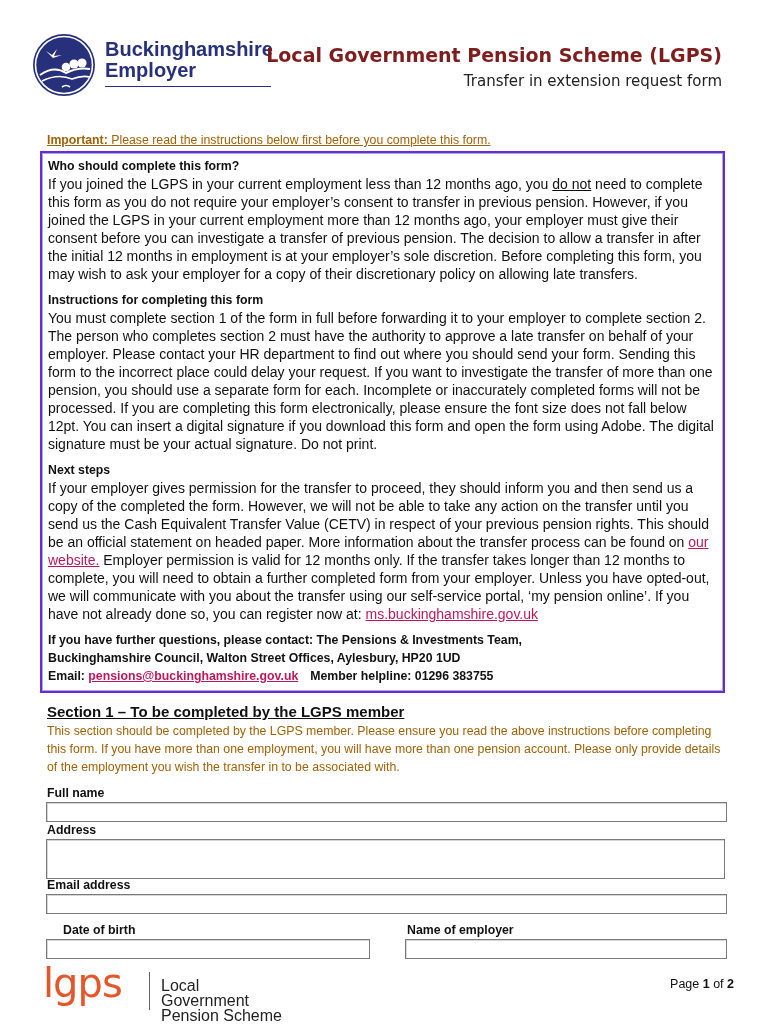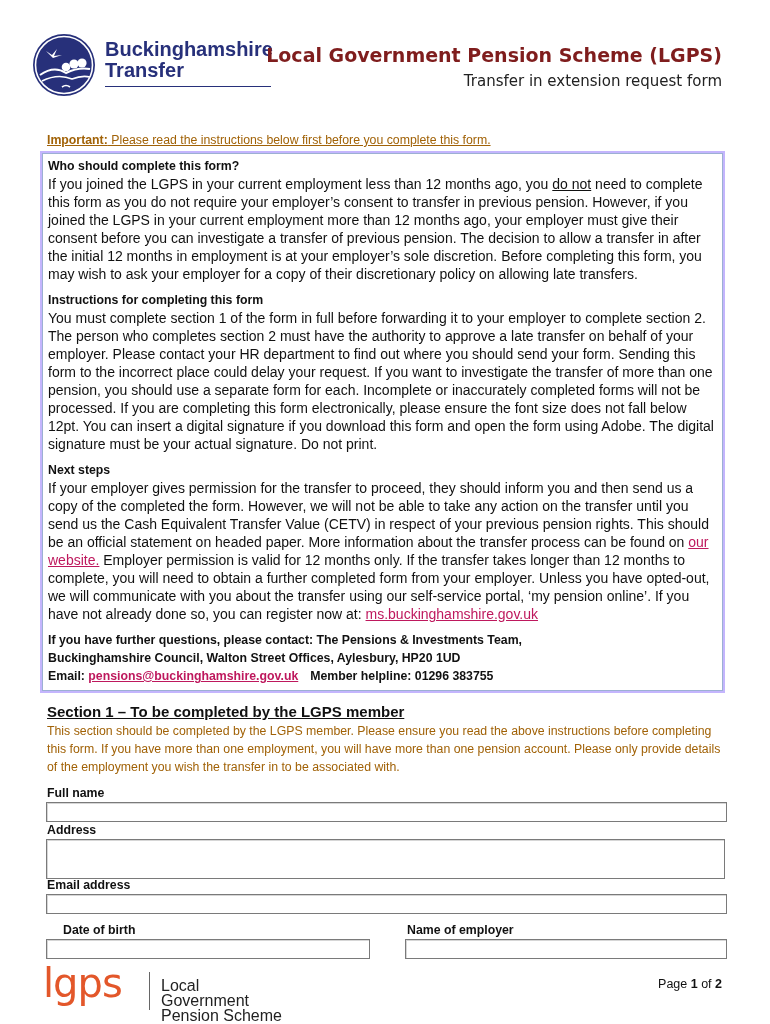--- a/index.html
+++ b/index.html
@@ -16,60 +16,60 @@
 
   #title-block { right:48px; top:44px; text-align:right; }
   #title-main { font-family:"DejaVu Sans", sans-serif; font-weight:bold; font-size:19px; color:#7f1d1d; white-space:nowrap; }
   #title-sub { font-family:"DejaVu Sans", sans-serif; font-size:15px; color:#222; margin-top:6px; white-space:nowrap; }
 
   
   .txt { font-family:"Liberation Sans", sans-serif; font-size:12.3px; line-height:18px; color:#a16207; }
   #important { left:47px; top:131px; text-decoration:underline; white-space:nowrap; }
   #important b { font-weight:bold; }
 
-  #info-box { left:40px; top:151px; width:681px; height:538px; border:2px solid #c4b5fd; box-shadow: inset 0 0 0 1px #9cb0d3; padding:0; }
+  #info-box { left:40px; top:151px; width:681px; height:538px; border:2px solid #6d28d9; box-shadow: inset 0 0 0 1px #9cb0d3; padding:0; }
   .box-inner { position:absolute; left:6px; top:4px; width:672px; }
   .box-inner h4 { margin:0; font-size:12.3px; line-height:18px; font-weight:bold; }
   .box-inner p { margin:0 0 8px 0; font-size:14px; line-height:18px; text-align:left; }
   .box-inner .sect { margin-bottom:8px; }
   a.lnk { color:#be185d; text-decoration:underline; }
   .bold { font-weight:bold; }
   .u { text-decoration:underline; }
 
   #section1-title { left:47px; top:703px; font-size:15px; font-weight:bold; text-decoration:underline; white-space:nowrap; }
   #section1-intro { left:47px; top:722px; width:680px; }
 
   .field-label { font-size:12.3px; font-weight:bold; white-space:nowrap; }
   .field-box { border:1px solid #7a7a7a; background:#fff; box-shadow: inset 1px 1px 0 #d6d6d6; }
 
   #footer-logo { left:43px; top:968px; width:240px; height:45px; }
   #footer-logo .lg { position:absolute; left:0; top:-8px; font-size:40px; color:#e3572a; font-family:"DejaVu Sans", sans-serif; letter-spacing:-1px; }
   #footer-logo .bar { position:absolute; left:106px; top:4px; width:1px; height:38px; background:#666; }
   #footer-logo .lgt { position:absolute; left:118px; top:10px; font-size:16px; line-height:15px; color:#222; }
 
-  #page-num { right:48px; top:977px; font-size:12.5px; white-space:nowrap; }
+  #page-num { right:36px; top:977px; font-size:12.5px; white-space:nowrap; }
 </style>
 </head>
 <body>
 
 <div id="logo" class="abs">
   <svg class="seal" viewBox="0 0 64 64">
     <circle cx="32" cy="32" r="31" fill="#27307a"></circle>
     <circle cx="32" cy="32" r="28.5" fill="none" stroke="#ffffff" stroke-width="1.6"></circle>
     <path d="M14 18 l6 4 l5 -6 l-3 7 l8 -1 l-9 3 z" fill="#fff"></path>
     <circle cx="34" cy="34" r="4.3" fill="#fff"></circle>
     <circle cx="42" cy="31" r="4.6" fill="#fff"></circle>
     <circle cx="50" cy="30" r="4.6" fill="#fff"></circle>
     <path d="M8 42 Q22 32 34 40 Q46 34 58 36" fill="none" stroke="#fff" stroke-width="2"></path>
     <path d="M10 48 Q26 40 40 46 Q50 42 58 44" fill="none" stroke="#fff" stroke-width="1.6"></path>
     <path d="M30 54 q4 -3 8 0" fill="none" stroke="#fff" stroke-width="1.6"></path>
   </svg>
   <div class="brand">
     <div>Buckinghamshire</div>
-    <div>Transfer</div>
+    <div>Employer</div>
   </div>
   <div class="rule"></div>
 </div>
 
 <div id="title-block" class="abs">
   <div id="title-main">Local Government Pension Scheme (LGPS)</div>
   <div id="title-sub">Transfer in extension request form</div>
 </div>
 
 <div id="important" class="abs txt"><b>Important:</b><span> Please read the instructions below first before you complete this form.</span></div>

